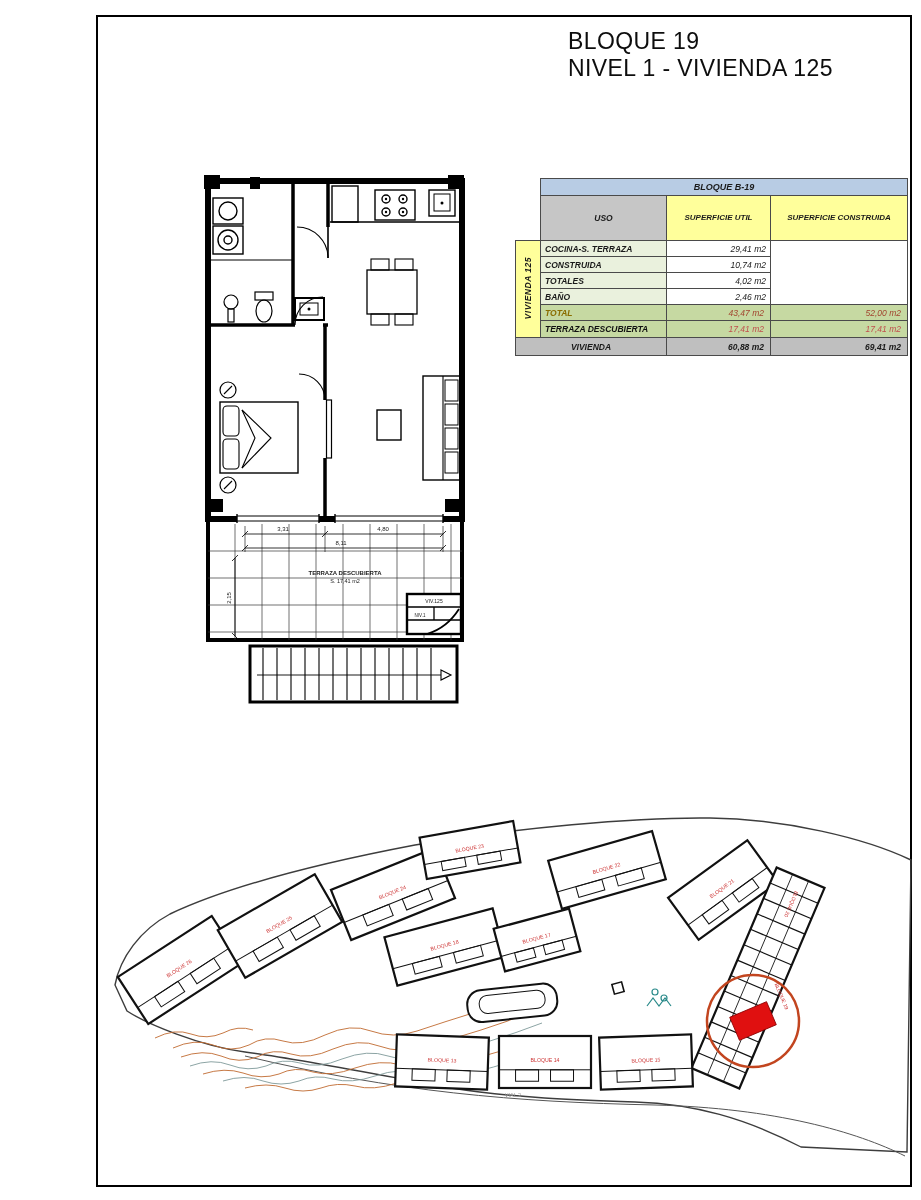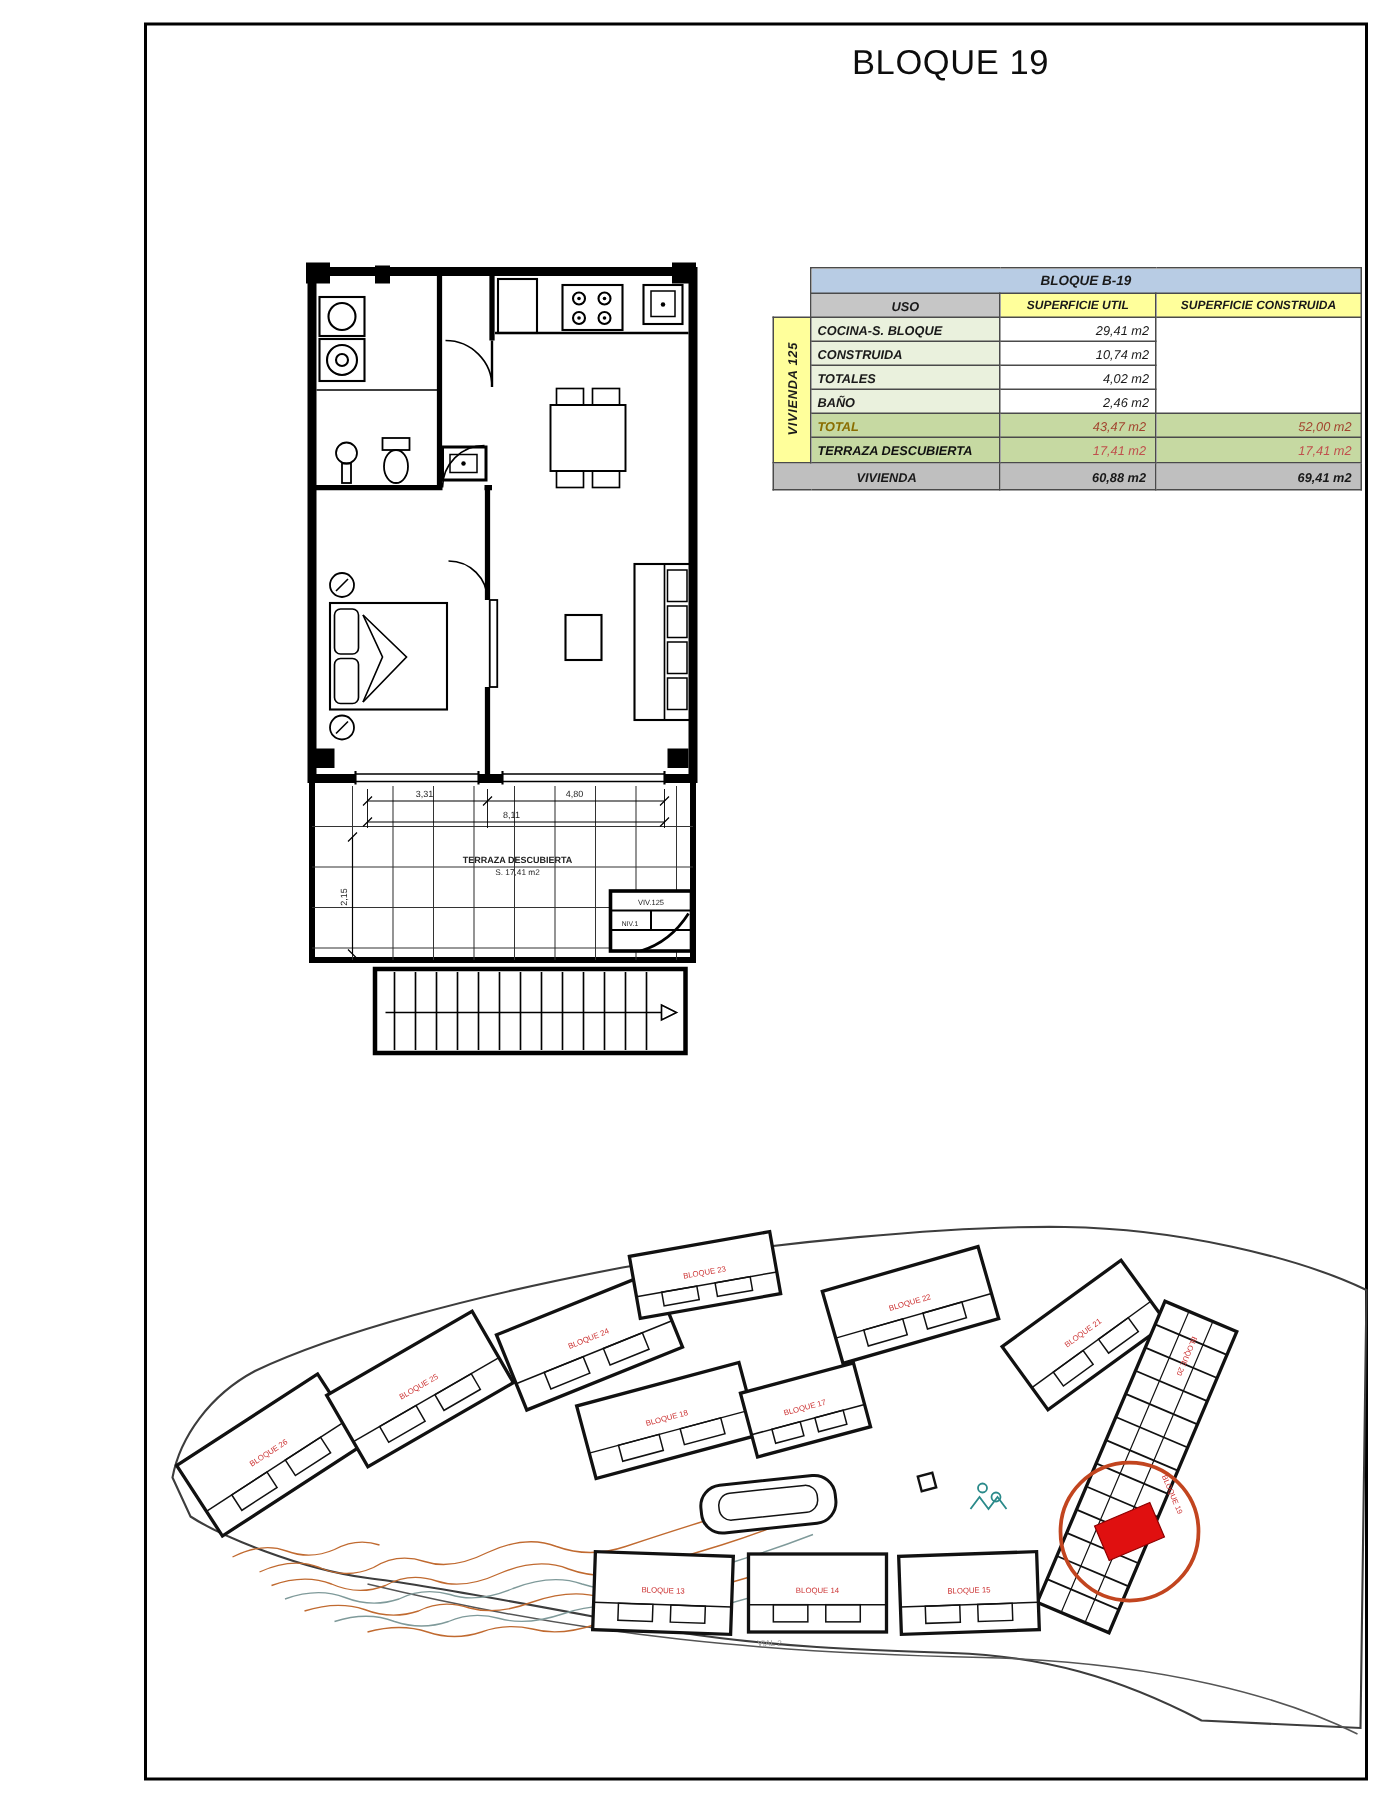--- a/index.html
+++ b/index.html
@@ -20,21 +20,21 @@
     position:absolute;left:515px;top:178px;width:392px;
     border-collapse:collapse;table-layout:fixed;
     font-size:8.5px;color:#1a1a1a;
   }
   .areas-table td,.areas-table th{
     border:1px solid var(--c-border);padding:1px 4px;box-sizing:border-box;
     overflow:hidden;white-space:nowrap;font-style:italic;
   }
   .areas-table .nob{border:none;background:transparent;}
   .th-block{background:var(--c-blue);font-weight:bold;text-align:center;height:17px;font-size:9px;}
-  .th-uso{background:var(--c-grayhdr);font-weight:bold;text-align:center;height:16px;}
+  .th-uso{background:var(--c-grayhdr);font-weight:bold;text-align:center;height:45px;}
   .th-sup{background:var(--c-yellow);font-weight:bold;text-align:center;font-size:8px;line-height:1.15;}
   .cell-label{background:var(--c-greenlight);font-weight:bold;}
   .cell-val{background:#fff;text-align:right;padding-right:6px;}
   .row-total td{background:var(--c-greentotal);}
   .row-total .lab{color:#8a6d00;font-weight:bold;}
   .row-total .val{color:#a2452f;text-align:right;padding-right:6px;}
   .row-terraza td{background:var(--c-greentotal);}
   .row-terraza .lab{font-weight:bold;color:#111;}
   .row-terraza .val{color:#c0504d;text-align:right;padding-right:6px;}
   .row-totales td{background:var(--c-graytot);font-weight:bold;}
@@ -50,20 +50,21 @@
   }
   svg text{font-family:"Liberation Sans",sans-serif;}
 </style>
 </head>
 <body>
 
 <div class="frame"></div>
 
 <div class="title-block">
   <div>BLOQUE 19</div>
+  <div>NIVEL 1 - VIVIENDA 125</div>
 </div>
 
 <table class="areas-table">
   <colgroup>
       <col style="width:25px">
       <col style="width:126px">
       <col style="width:104px">
       <col style="width:137px">
     </colgroup>
   <tbody>
@@ -72,21 +73,21 @@
     <th class="th-block" colspan="3">BLOQUE B-19</th>
   </tr>
   <tr>
     <td class="nob"></td>
     <th class="th-uso">USO</th>
     <th class="th-sup">SUPERFICIE UTIL</th>
     <th class="th-sup" style="white-space:normal">SUPERFICIE CONSTRUIDA</th>
   </tr>
   <tr>
     <td class="vcell" rowspan="6"><span>VIVIENDA 125</span></td>
-    <td class="cell-label" style="height:16px">COCINA-S. BLOQUE</td>
+    <td class="cell-label" style="height:16px">COCINA-S. TERRAZA</td>
     <td class="cell-val">29,41 m2</td>
     <td class="cell-val" rowspan="4"></td>
   </tr>
   <tr>
     <td class="cell-label" style="height:16px">CONSTRUIDA</td>
     <td class="cell-val">10,74 m2</td>
   </tr>
   <tr>
     <td class="cell-label" style="height:16px">TOTALES</td>
     <td class="cell-val">4,02 m2</td>

